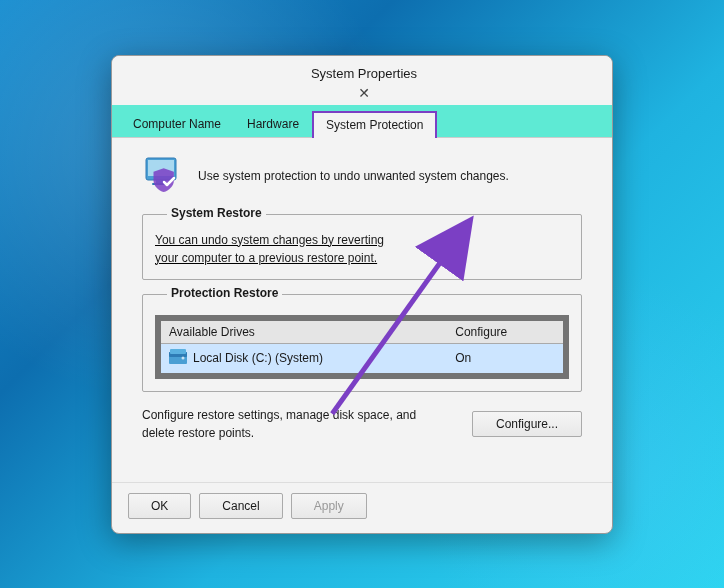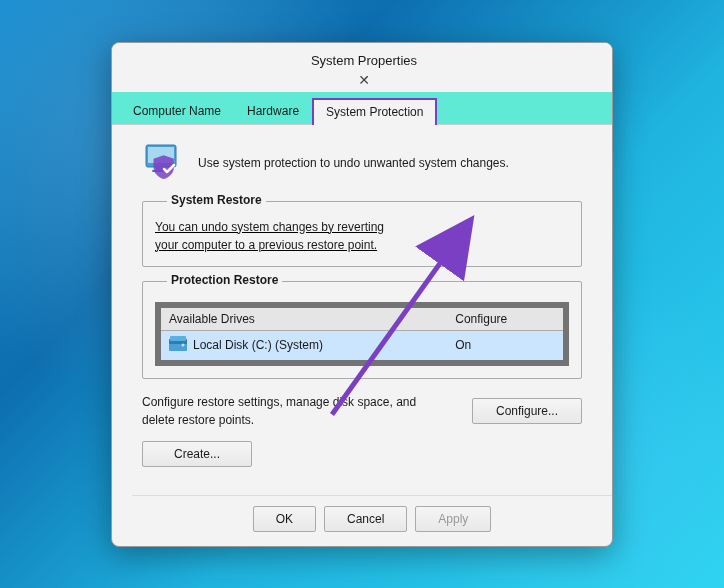--- a/index.html
+++ b/index.html
@@ -210,26 +210,25 @@
     .action-desc {
       font-size: 12px;
       color: #1a1a1a;
       flex: 1;
       line-height: 1.5;
       padding-right: 10px;
     }
 
     .footer {
       display: flex;
-      justify-content: center;
+      justify-content: flex-start;
       align-items: center;
       gap: 8px;
       padding: 10px 16px 14px;
       border-top: 1px solid #ddd;
-      margin-left: 20px;
     }
 
     .footer-btn {
       padding: 5px 22px;
       font-size: 12px;
       border: 1px solid #aaa;
       background: linear-gradient(to bottom, #f5f5f5, #e8e8e8);
       cursor: pointer;
       border-radius: 2px;
       color: #1a1a1a;
@@ -336,21 +335,20 @@
       </table>
     </div>
 
     <div class="action-row">
       <div class="action-desc" style="white-space: pre-line;">Configure restore settings, manage disk space, and
 delete restore points.</div>
       <button class="win-btn">Configure...</button>
     </div>
 
     <div class="action-row">
-      <button class="win-btn">Create...</button>
     </div>
 
   </div>
 
   <div class="footer">
     <button class="footer-btn">OK</button>
     <button class="footer-btn">Cancel</button>
     <button class="footer-btn disabled">Apply</button>
   </div>
 </div>

